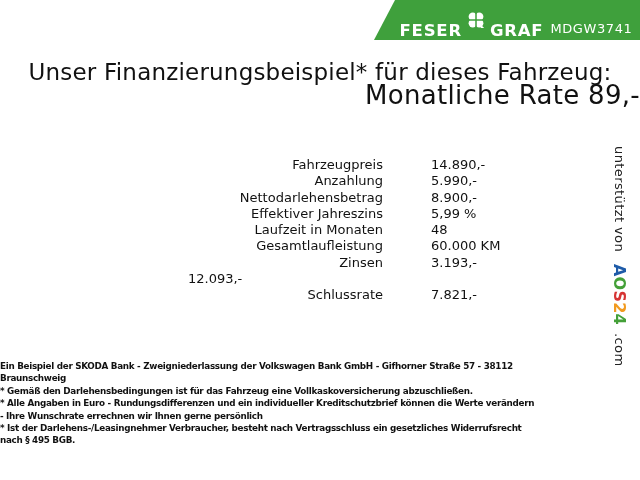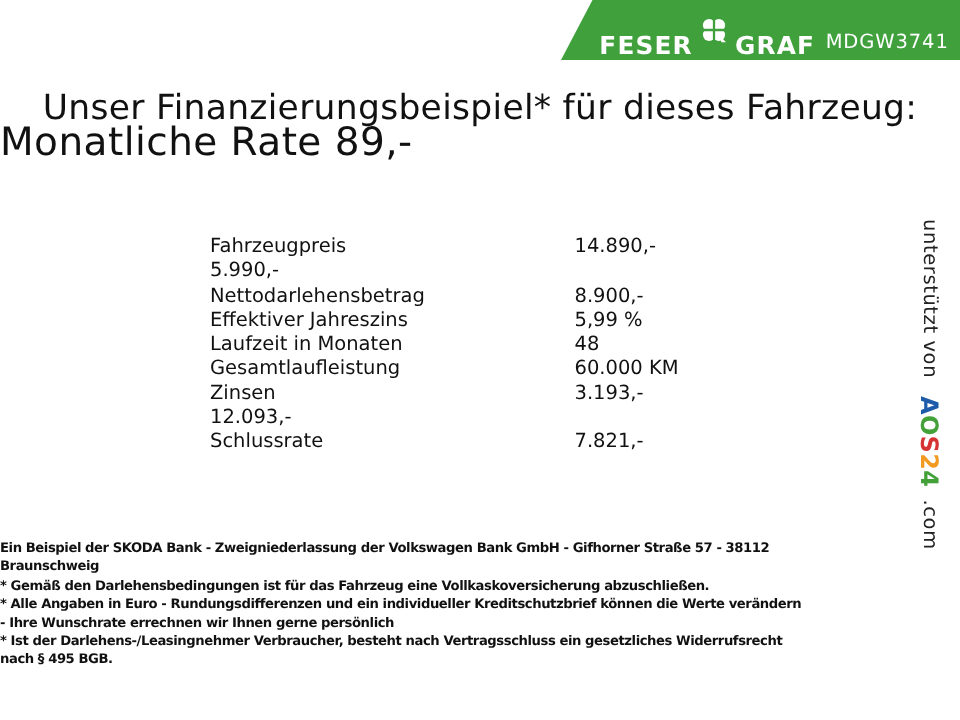--- a/index.html
+++ b/index.html
@@ -46,37 +46,37 @@
     width: 100%;
     text-align: center;
     font-size: 23px;
     letter-spacing: 0.2px;
     color: #111;
   }
   .title-line2 {
     position: absolute;
     top: 80px; left: 0;
     width: 100%;
-    text-align: left;
+    text-align: right;
     font-size: 26px;
     letter-spacing: 0.3px;
     color: #111;
   }
 
   
   .finance-table {
     position: absolute;
     left: 140px; top: 157px;
     font-size: 13px;
     line-height: 16.3px;
     color: #111;
   }
   .finance-row { display: flex; }
-  .finance-label { width: 243px; }
-  .finance-value { white-space: nowrap; }
+  .finance-label { width: 243px; text-align: right; }
+  .finance-value { white-space: nowrap; margin-left: 48px; }
 
   
   .support-vertical {
     position: absolute;
     top: 146px; right: 11px;
     writing-mode: vertical-rl;
     text-orientation: mixed;
     font-size: 13px;
     letter-spacing: 0.4px;
     color: #222;
@@ -129,20 +129,21 @@
 <div class="title-line2">Monatliche Rate 89,-</div>
 
 <div class="finance-table">
 
     <div class="finance-row">
       <span class="finance-label">Fahrzeugpreis</span>
       <span class="finance-value">14.890,-</span>
     </div>
 
     <div class="finance-row">
+      <span class="finance-label">Anzahlung</span>
       <span class="finance-value">5.990,-</span>
     </div>
 
     <div class="finance-row">
       <span class="finance-label">Nettodarlehensbetrag</span>
       <span class="finance-value">8.900,-</span>
     </div>
 
 
     <div class="finance-row">

